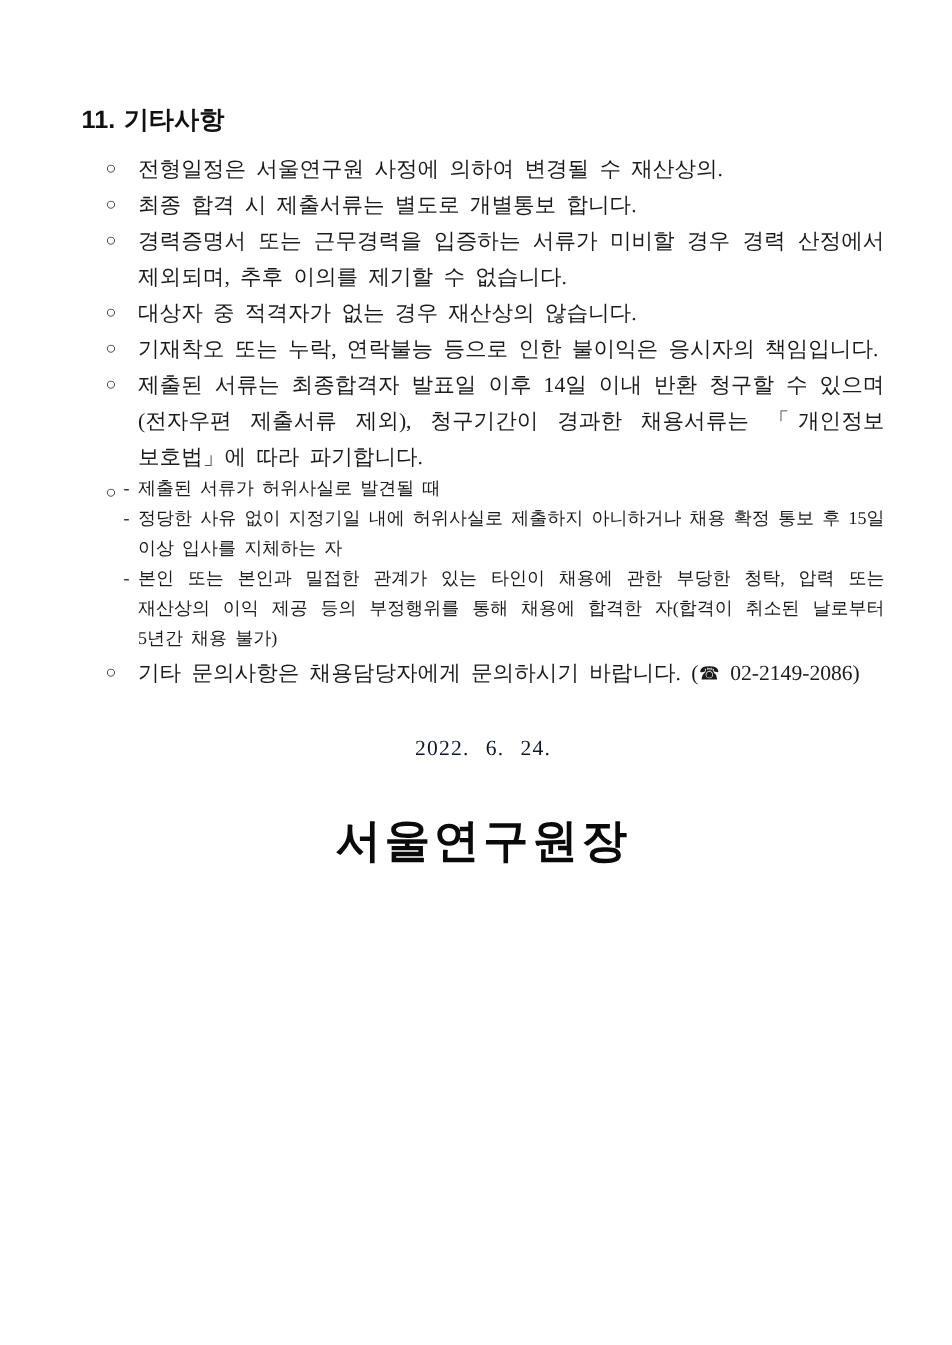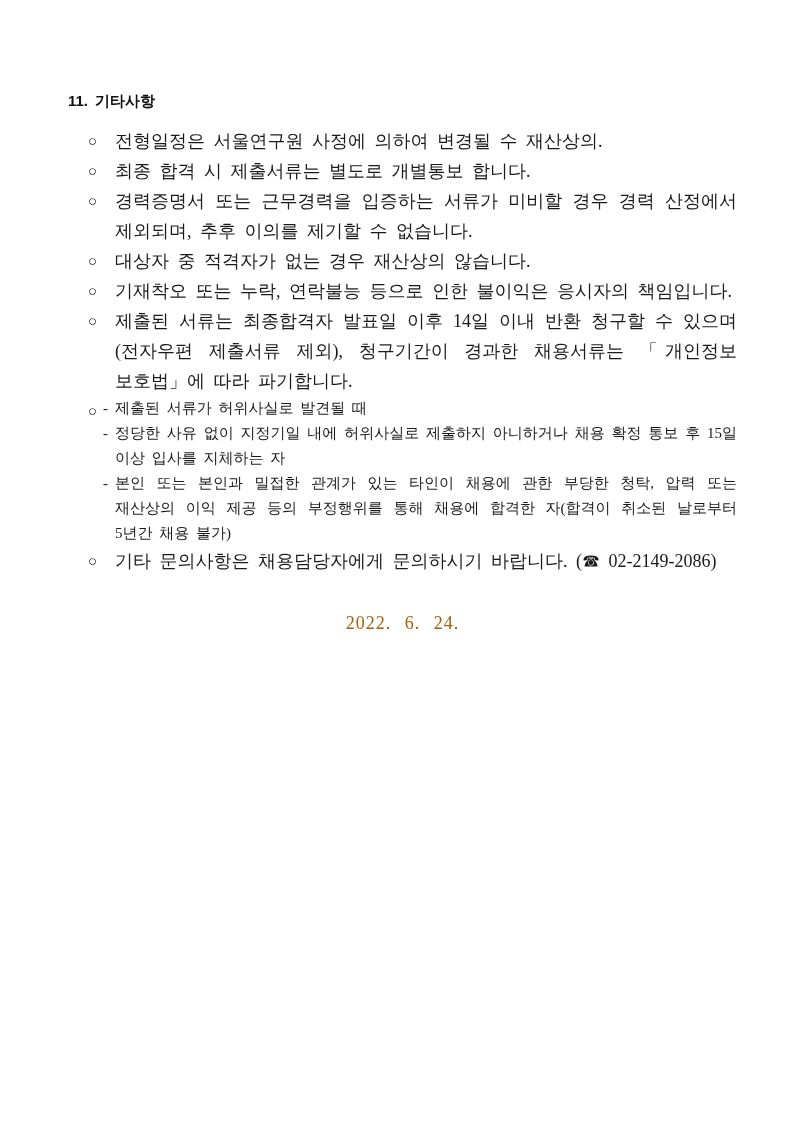--- a/index.html
+++ b/index.html
@@ -16,21 +16,21 @@
     background: #ffffff;
     color: #1a1a1a;
     font-family: "Liberation Serif", serif;
     box-sizing: border-box;
     padding: 88px 56px 0 68px;
     overflow: hidden;
   }
   .section-heading {
     font-family: "Liberation Sans", sans-serif;
     font-weight: bold;
-    font-size: 15px;
+    font-size: 21px;
     line-height: 26px;
     margin: 0 0 12px 0;
     color: #111111;
     white-space: nowrap;
   }
   .section-heading .sec-num { margin-right: 7px; }
   .bullet-list { margin: 0; }
   .bullet-item {
     position: relative;
     padding-left: 47px;
@@ -65,21 +65,21 @@
     line-height: 25px;
   }
   .phone-icon { word-spacing: 0; }
   .date-line {
     margin-top: 32px;
     text-align: center;
     font-size: 18px;
     line-height: 30px;
     word-spacing: 8px;
     letter-spacing: 1px;
-    color: #a16207;
+    color: #0f172a;
   }
   .signature {
     margin-top: 40px;
     text-align: center;
     font-family: "Liberation Sans", sans-serif;
     font-weight: bold;
     font-size: 38px;
     line-height: 46px;
     letter-spacing: 3px;
     color: #0a0a0a;
@@ -147,14 +147,15 @@
 
     <div class="bullet-item">
       <span class="marker">○</span>
       <span>기타 문의사항은 채용담당자에게 문의하시기 바랍니다. (</span><span class="phone-icon">☎</span><span> 02-2149-2086)</span>
     </div>
 
   </div>
 
   <div class="date-line">2022. 6. 24.</div>
 
+  <div class="signature">서울연구원장</div>
 
 </div>
 
 </body></html>

